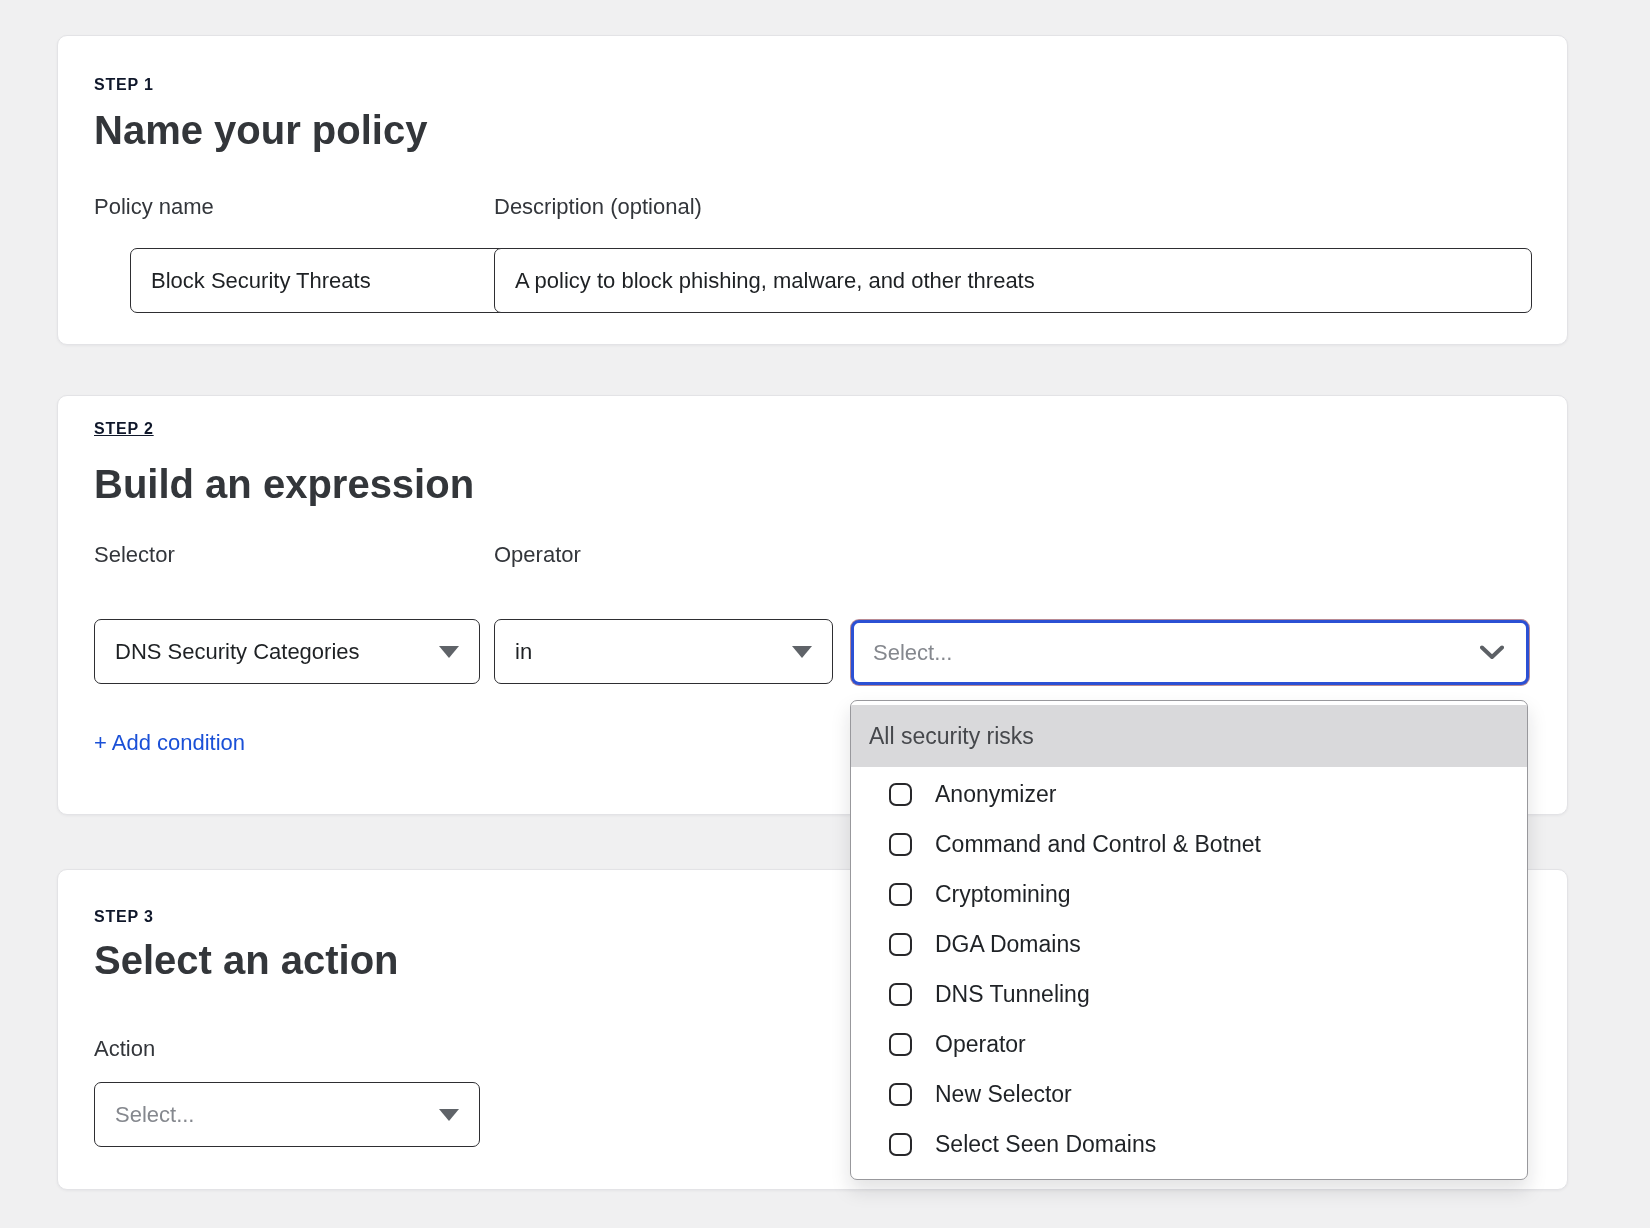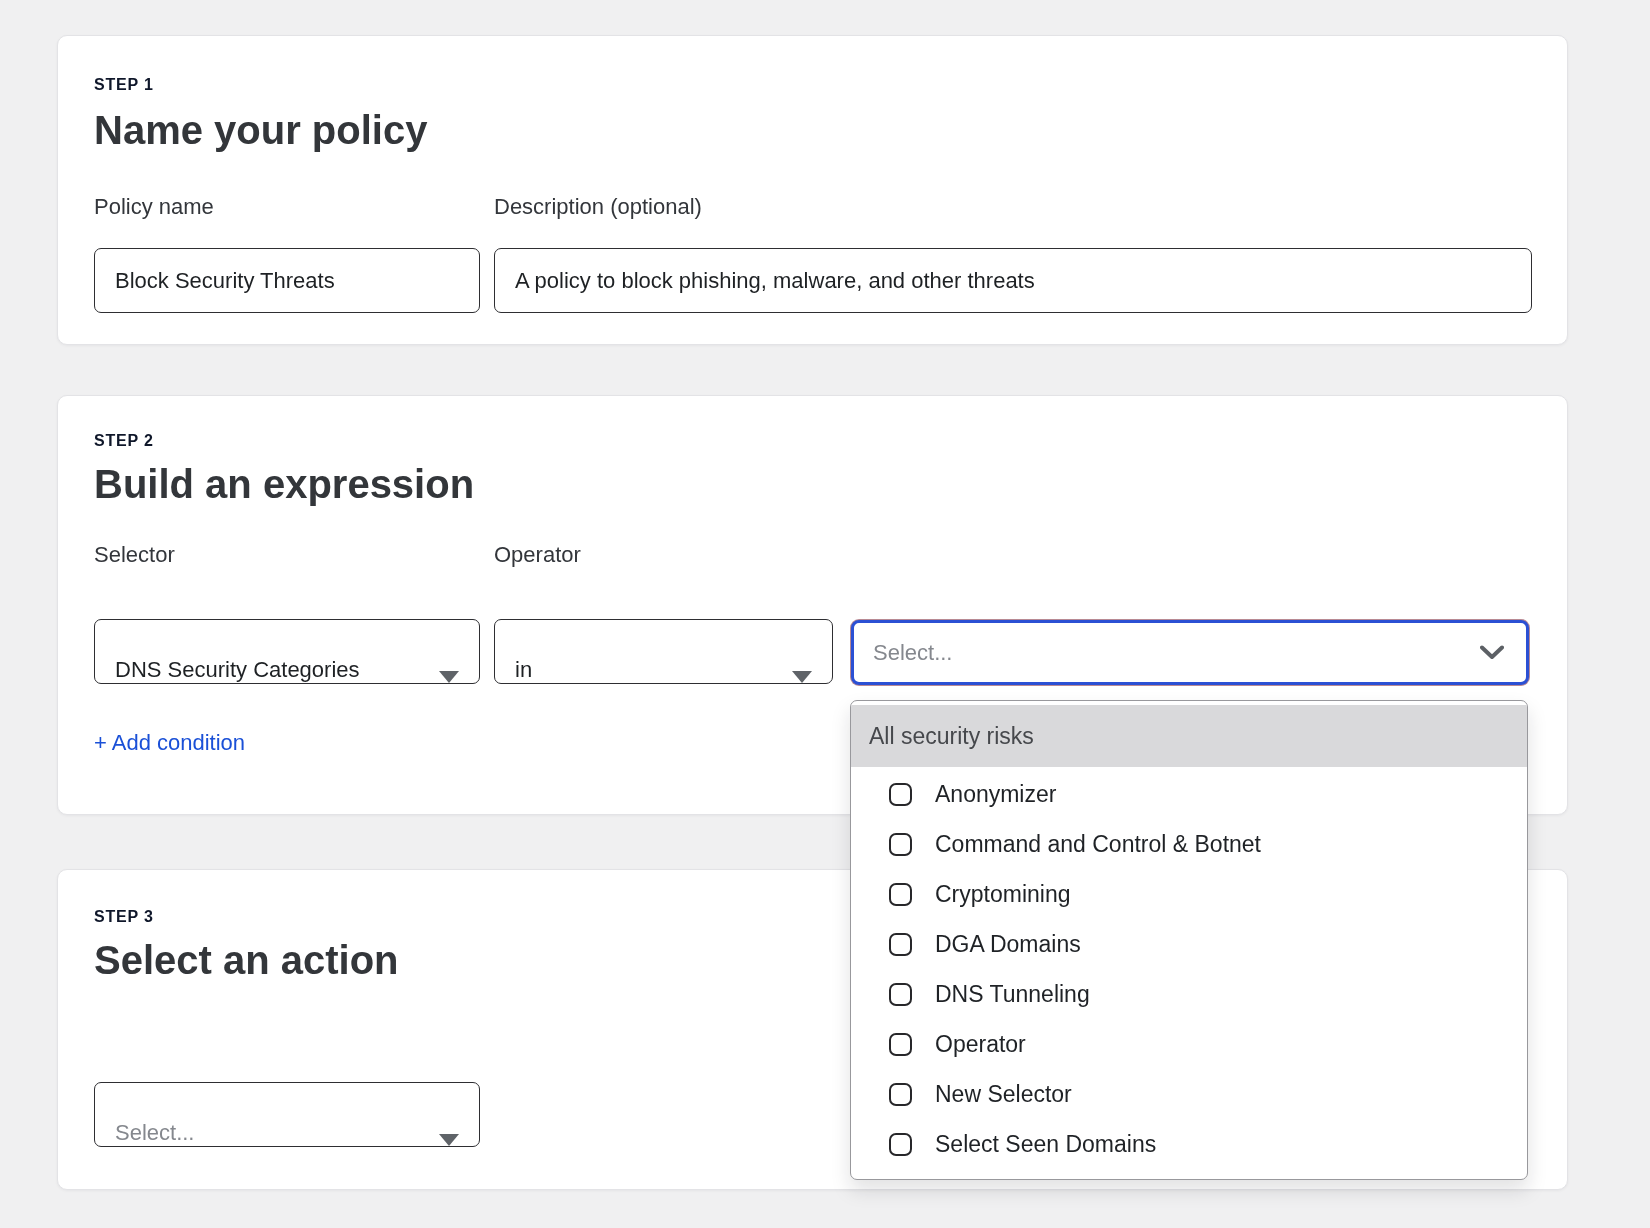--- a/index.html
+++ b/index.html
@@ -58,21 +58,21 @@
     background:#fff;
     border:1.5px solid #2e2e32;
     border-radius:7px;
     font-size:22px;
     color:#1e2124;
     font-family:inherit;
   }
   .text-input{padding:0 20px;width:100%;}
   .fake-select{
     display:flex;
-    align-items:flex-end;
+    align-items:center;
     padding:0 20px;
     cursor:pointer;
   }
   .fake-select .select-text{flex:1;}
   .arrow-down{
     width:0;height:0;
     border-left:10px solid transparent;
     border-right:10px solid transparent;
     border-top:12px solid #5f6368;
     margin-left:10px;
@@ -83,21 +83,21 @@
   .col2-wide{left:436px;width:1038px;}
   .col3{left:793px;width:678px;}
 
   
   #card-step1 .step-label{top:40px;}
   #card-step1 .card-title{top:72px;}
   #card-step1 .field-label{top:158px;}
   #card-step1 .input-wrap{position:absolute;top:212px;height:65px;}
 
   
-  #card-step2 .step-label{top:36px;}
+  #card-step2 .step-label{top:24px;text-decoration:underline;}
   #card-step2 .card-title{top:66px;}
   #card-step2 .field-label{top:146px;}
   #card-step2 .fake-select{top:223px;}
   .value-select{
     position:absolute;
     top:224px;
     height:65px;
     background:#fff;
     border:3px solid var(--focus-border);
     box-shadow:0 0 0 1px var(--focus-ring);
@@ -182,21 +182,21 @@
 </head>
 <body>
 
 <section class="card" id="card-step1">
   <div class="step-label">STEP 1</div>
   <h1 class="card-title">Name your policy</h1>
 
   <div class="field-label col1">Policy name</div>
   <div class="field-label col2-wide">Description (optional)</div>
 
-  <div class="input-wrap col1" style="position:absolute;">
+  <div class="input-wrap col1" style="position:absolute;margin-left:36px;">
     <input type="text" class="text-input" style="position: relative;" value="Block Security Threats">
   </div>
   <div class="input-wrap col2-wide" style="position:absolute;">
     <input type="text" class="text-input" style="position: relative;" value="A policy to block phishing, malware, and other threats">
   </div>
 </section>
 
 <section class="card" id="card-step2">
   <div class="step-label">STEP 2</div>
   <h1 class="card-title">Build an expression</h1>
@@ -221,20 +221,21 @@
     </svg>
   </div>
 
   <a class="add-condition">+ Add condition</a>
 </section>
 
 <section class="card" id="card-step3">
   <div class="step-label">STEP 3</div>
   <h1 class="card-title">Select an action</h1>
 
+  <div class="field-label col1">Action</div>
 
   <div class="fake-select col1">
     <span class="select-text" style="color:#85888e;">Select...</span>
     <span class="arrow-down"></span>
   </div>
 </section>
 
 <div class="dropdown-panel">
   <div class="dropdown-group-header">All security risks</div>
   <div class="dropdown-options">

